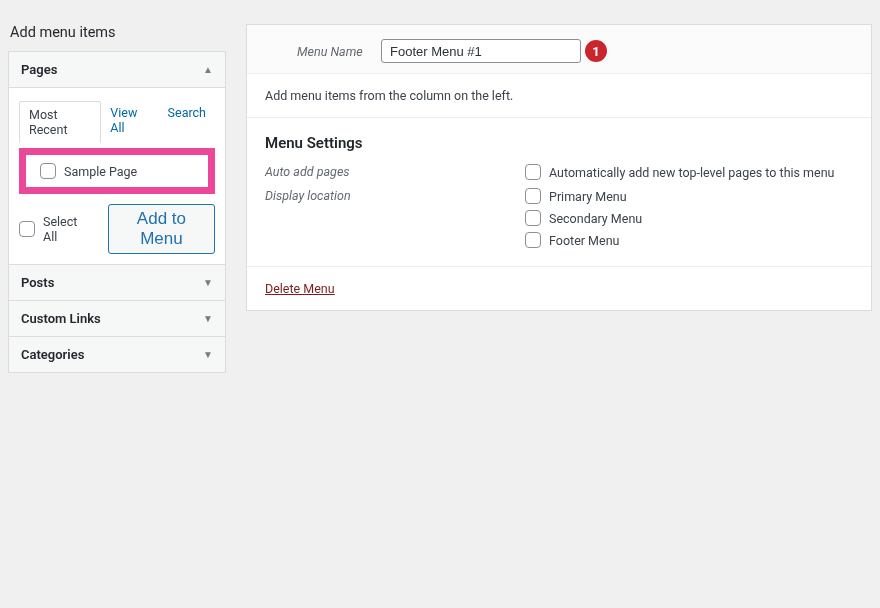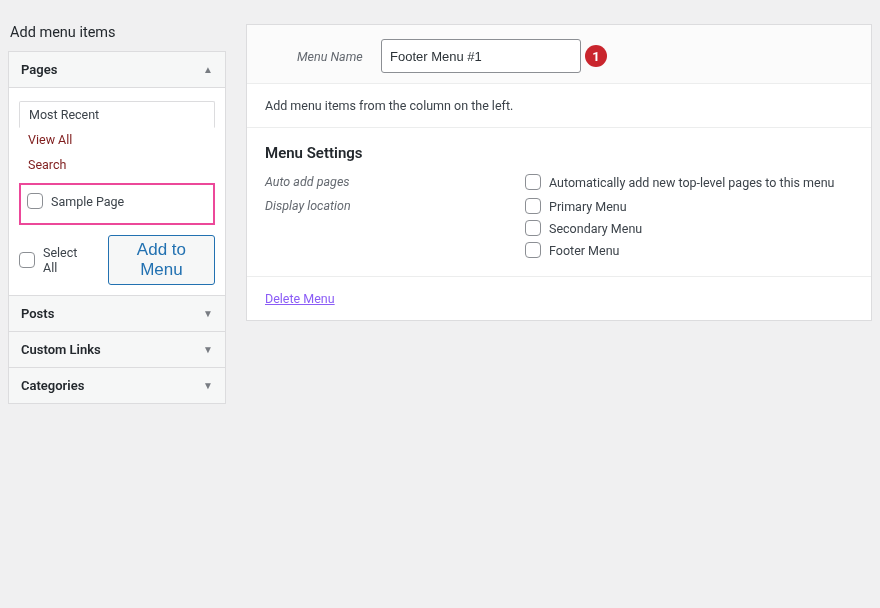--- a/index.html
+++ b/index.html
@@ -18,30 +18,30 @@
   .accordion { border: 1px solid #dcdcde; background: #f6f7f7; }
   .acc-item + .acc-item { border-top: 1px solid #dcdcde; }
   .acc-header {
     padding: 10px 12px;
     font-size: 13px; font-weight: 600;
     display: flex; align-items: center; justify-content: space-between;
     cursor: pointer;
     background: #f6f7f7;
   }
   .acc-body { background: #fff; padding: 12px 10px 10px 10px; border-top: 1px solid #dcdcde; }
-  .tabs { font-size: 12.5px; margin-bottom: 6px; display:flex; gap:0;flex-direction:column; }
+  .tabs { font-size: 12.5px; margin-bottom: 6px; display:flex; gap:0; }
   .tab {
-    padding: 5px 9px; color: #7f1d1d; cursor: pointer;
+    padding: 5px 9px; color: #0369a1; cursor: pointer;
   }
   .tab.active {
     color: #3c434a; border: 1px solid #dcdcde; border-bottom-color: #fff;
     border-radius: 2px 2px 0 0; background:#fff; position:relative; top:1px;
   }
   .pages-list {
-    border: 2px solid #ec4899; padding: 8px 6px; min-height: 42px;
+    border: 7px solid #ec4899; padding: 8px 14px; min-height: 42px;
   }
   .chk-row { display: flex; align-items: center; gap: 8px; font-size: 12.5px; color:#3c434a; }
   .chk {
     width: 16px; height: 16px; border: 1px solid #8c8f94; border-radius: 4px;
     background: #fff; display:inline-block; flex: 0 0 16px;
   }
   .acc-foot { display:flex; align-items:center; justify-content: space-between; margin-top:10px;gap:22px; }
   .btn {
     border: 1px solid #2271b1; color: #2271b1; background:#f6f7f7;
     padding: 4px 10px; font-size:17px; border-radius:3px; cursor:pointer;
@@ -54,34 +54,34 @@
   }
   .panel-row {
     padding: 14px 18px 10px 18px;
     display:flex; align-items:center; gap:14px;
     border-bottom:1px solid #eceded; background:#fbfbfb;
   }
   .panel-row-plain { padding: 14px 18px; border-bottom:1px solid #eceded; color:#3c434a; font-size:12.5px; }
   .field-label { font-style: italic; color:#646970; font-size:12.5px; width: 70px; flex:0 0 70px;margin-left:32px; }
   .text-input {
     border:1px solid #8c8f94; border-radius:3px; padding:4px 8px; font-size:13px;
-    width: 200px; height:34px; background:#fff; color:#2c3338;
+    width: 200px; height:24px; background:#fff; color:#2c3338;
   }
   .badge {
     width:22px; height:22px; border-radius:50%; background:#c9252d; color:#fff;
     display:flex; align-items:center; justify-content:center; font-weight:700; font-size:13px;
     margin-left:-10px;
   }
   .settings { padding: 16px 18px 18px 18px; }
   .settings h3 { margin:0 0 12px 0; font-size:15px; font-weight:600; }
   .settings-grid { display:grid; grid-template-columns: 250px 1fr; row-gap: 8px; column-gap: 10px; align-items:start; }
   .opt-col { display:flex; flex-direction:column; gap:6px; }
   .opt { display:flex; align-items:center; gap:8px; font-size:12.5px; color:#3c434a; }
   .panel-foot { padding: 14px 18px; border-top:1px solid #eceded; }
-  .del-link { color:#8b5cf6; text-decoration: underline; font-size:12.5px; cursor:pointer; }
+  .del-link { color:#7f1d1d; text-decoration: underline; font-size:12.5px; cursor:pointer; }
   .italic { font-style: italic; color:#646970; font-size:12.5px; }
 </style>
 </head>
 <body>
 
 <div class="left-col">
   <h2 class="section-title">Add menu items</h2>
 
   <div class="accordion">
 

